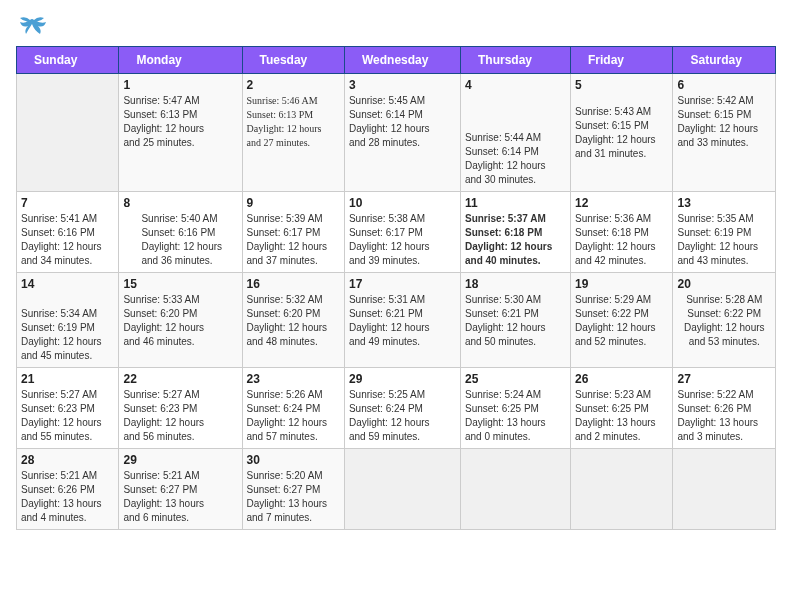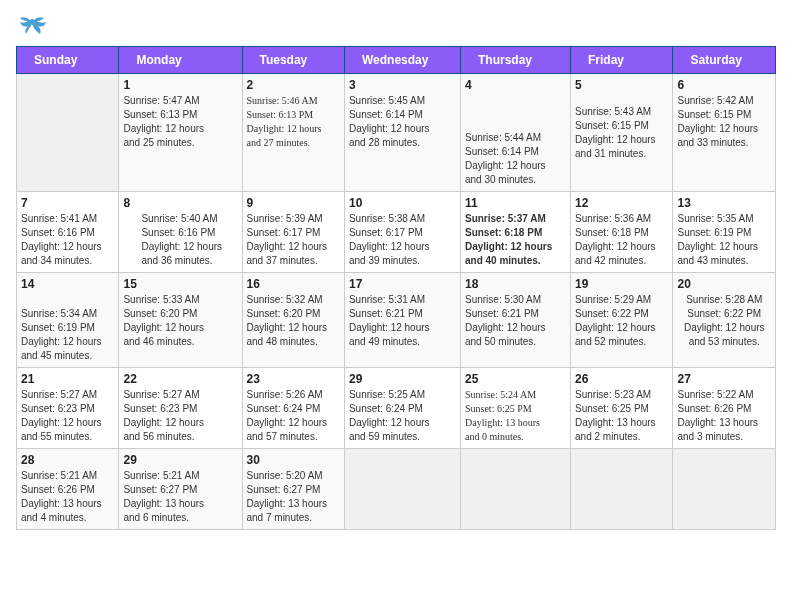--- a/index.html
+++ b/index.html
@@ -278,21 +278,21 @@
         </td>
         <td>
           <span class="day-num">29</span>
           <div class="day-info" style="white-space: pre-line;">Sunrise: 5:25 AM
 Sunset: 6:24 PM
 Daylight: 12 hours
 and 59 minutes.</div>
         </td>
         <td>
           <span class="day-num">25</span>
-          <div class="day-info" style="white-space: pre-line; font-family: Liberation Serif, serif;">Sunrise: 5:24 AM
+          <div class="day-info" style="white-space: pre-line;">Sunrise: 5:24 AM
 Sunset: 6:25 PM
 Daylight: 13 hours
 and 0 minutes.</div>
         </td>
         <td>
           <span class="day-num">26</span>
           <div class="day-info" style="white-space: pre-line;">Sunrise: 5:23 AM
 Sunset: 6:25 PM
 Daylight: 13 hours
 and 2 minutes.</div>

